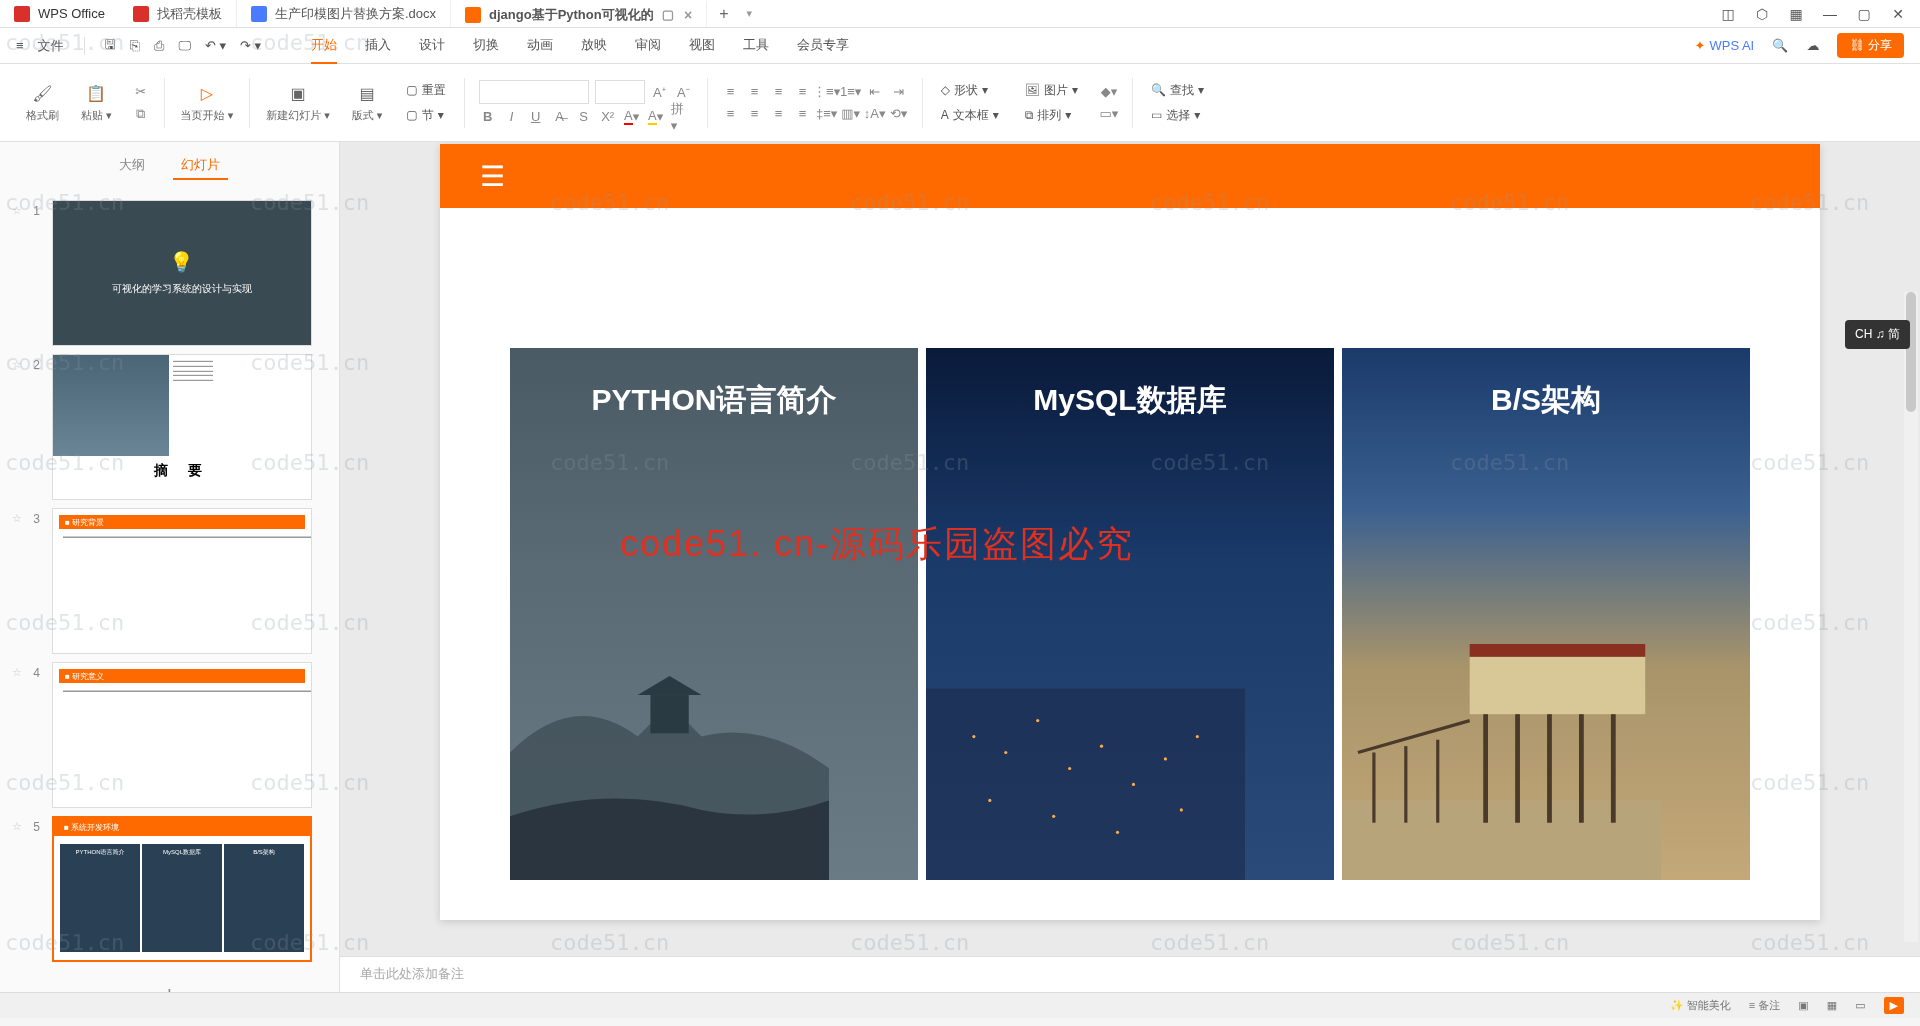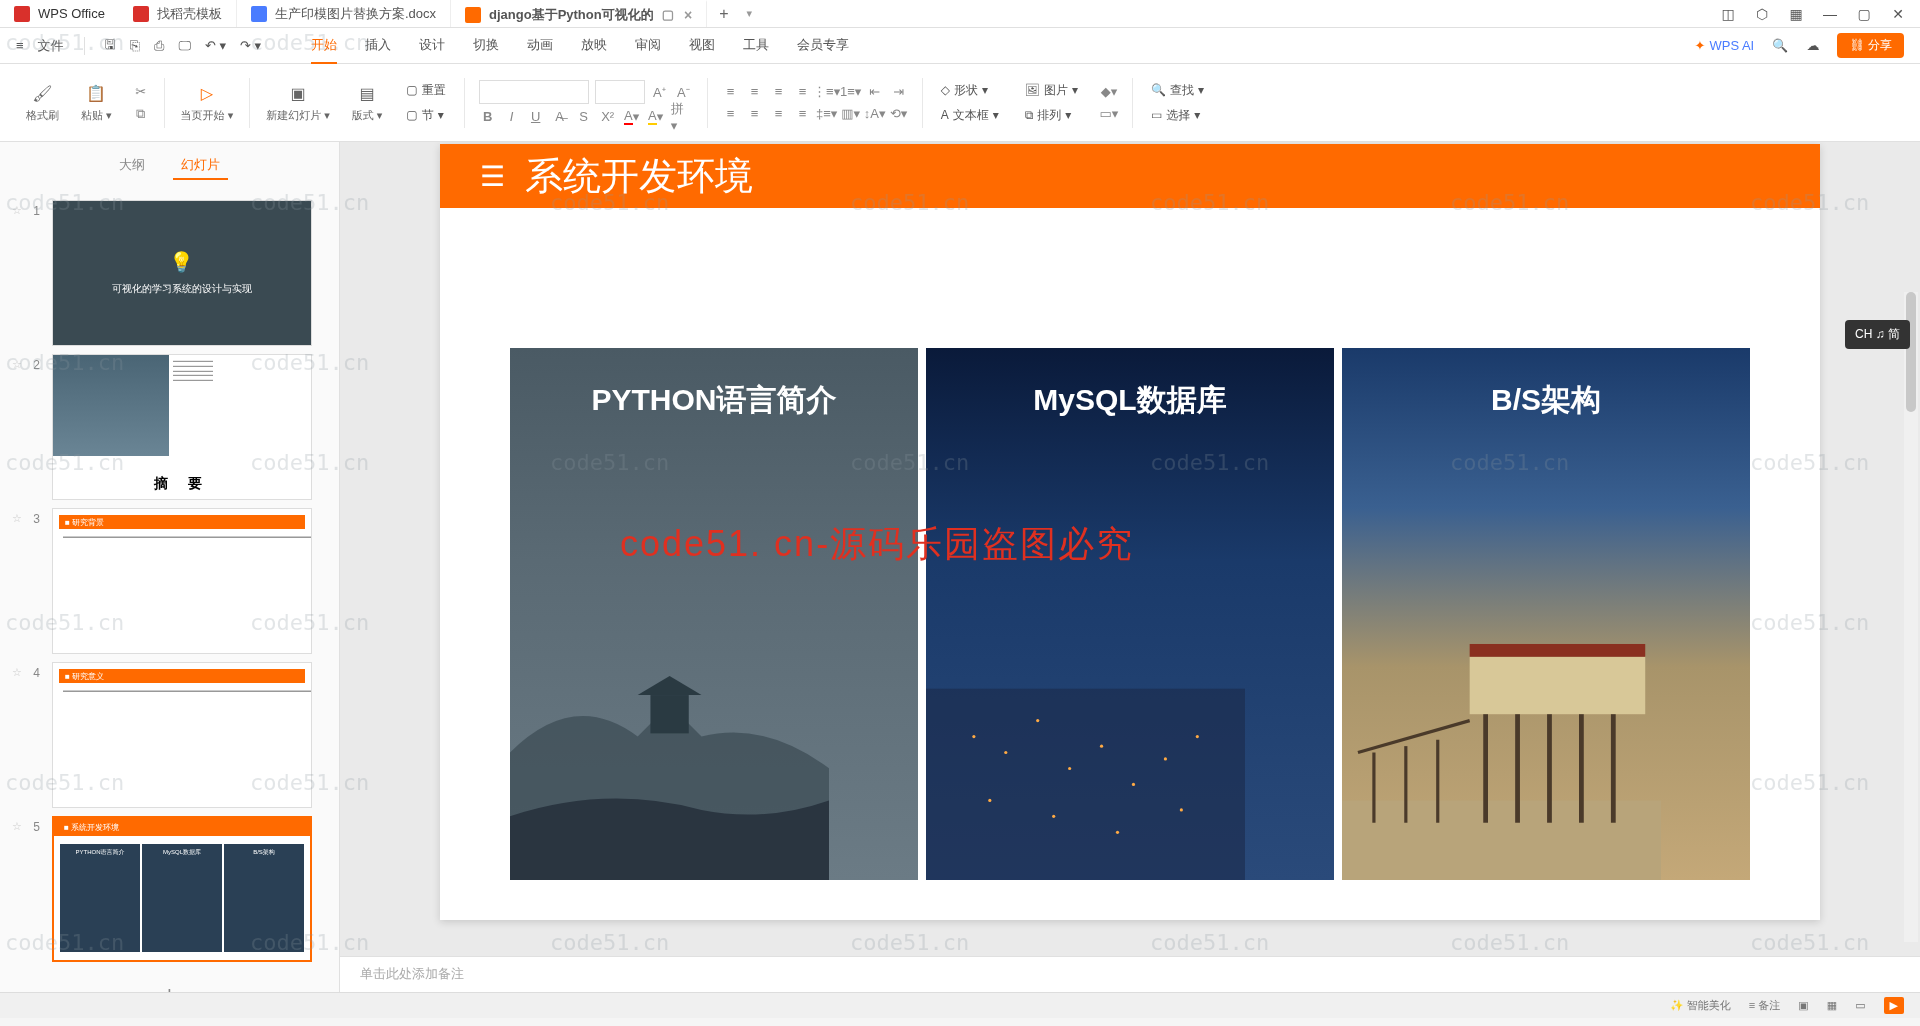--- a/index.html
+++ b/index.html
@@ -49,21 +49,21 @@
 
 
 .sidebar { width: 340px; background: #fafafa; border-right: 1px solid #e0e0e0; display: flex; flex-direction: column; }
 .side-tabs { display: flex; justify-content: center; gap: 20px; padding: 10px 0; font-size: 13px; }
 .side-tab { color: #888; cursor: pointer; padding: 4px 8px; }
 .side-tab.active { color: #ff6a00; border-bottom: 2px solid #ff6a00; }
 .thumbs { flex: 1; overflow-y: auto; padding: 6px 0; }
 .thumb-row { display: flex; align-items: flex-start; padding: 4px 12px; }
 .thumb-num { width: 20px; font-size: 12px; color: #888; text-align: right; padding-right: 6px; padding-top: 4px; }
 .thumb-star { width: 14px; color: #ccc; font-size: 11px; padding-top: 4px; }
-.thumb { width: 260px; height: 146px; background: #fff; border: 1px solid #ddd; margin-left: 6px; position: relative; overflow: hidden; justify-content: space-between; }
+.thumb { width: 260px; height: 146px; background: #fff; border: 1px solid #ddd; margin-left: 6px; position: relative; overflow: hidden; }
 .thumb.selected { border: 2px solid #ff6a00; }
 .thumb-add { text-align: center; padding: 16px; font-size: 22px; color: #888; cursor: pointer; }
 
 
 .thumb1 { background: #3a4a52; display: flex; flex-direction: column; align-items: center; justify-content: center; color: #fff; }
 .thumb1 .bulb { font-size: 20px; margin-bottom: 8px; }
 .thumb1 .t1txt { font-size: 10px; }
 .thumb2 { display: flex; flex-direction: column; }
 .thumb2 .t2img { height: 70%; background: linear-gradient(#5a7585, #8aa0ad); display:flex; }
 .thumb2 .t2img-left { width:45%; background: linear-gradient(#4a6575, #6a8595); }
@@ -336,21 +336,20 @@
       </div>
       <div class="thumb-add">+</div>
     </div>
   </div>
 
   <div class="canvas-wrap">
     <div class="canvas-scroll">
       <div class="slide">
         <div class="slide-title-bar">
           <span class="title-icon">☰</span>
-          <span class="slide-title">系统开发环境</span>
         </div>
         <div class="slide-cards">
           <div class="card card1">
             <div class="card-title">PYTHON语言简介</div>
             <svg class="card-scenery" viewBox="0 0 100 100" preserveAspectRatio="none">
               <path d="M0 60 Q20 40 40 55 L45 50 L50 45 L55 50 L60 55 Q80 50 100 65 L100 100 L0 100 Z" fill="#3a4a52" opacity="0.7"></path>
               <rect x="44" y="42" width="12" height="12" fill="#2a3a42"></rect>
               <polygon points="40,42 60,42 50,36" fill="#2a3a42"></polygon>
               <path d="M0 80 Q30 70 60 78 Q80 82 100 75 L100 100 L0 100 Z" fill="#2a3540"></path>
             </svg>

